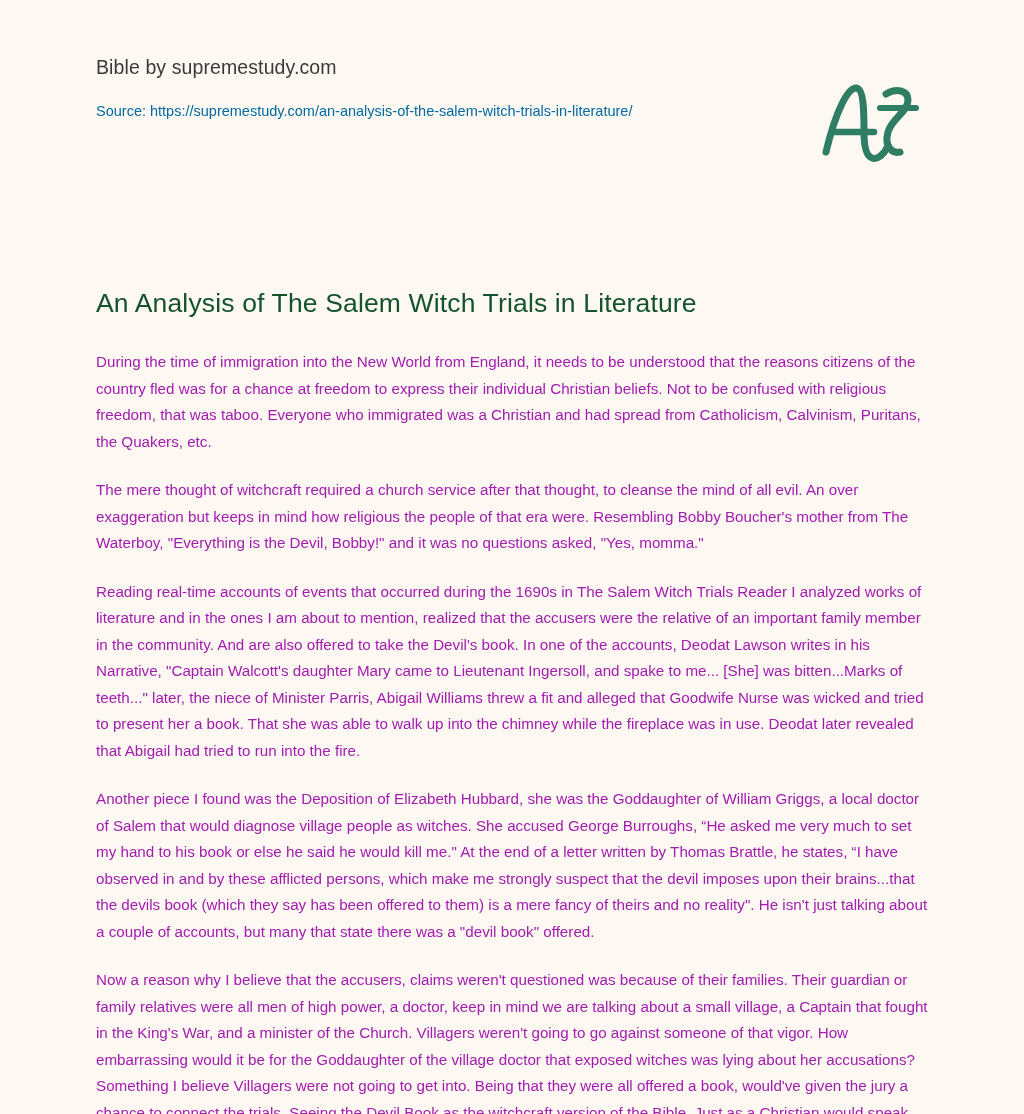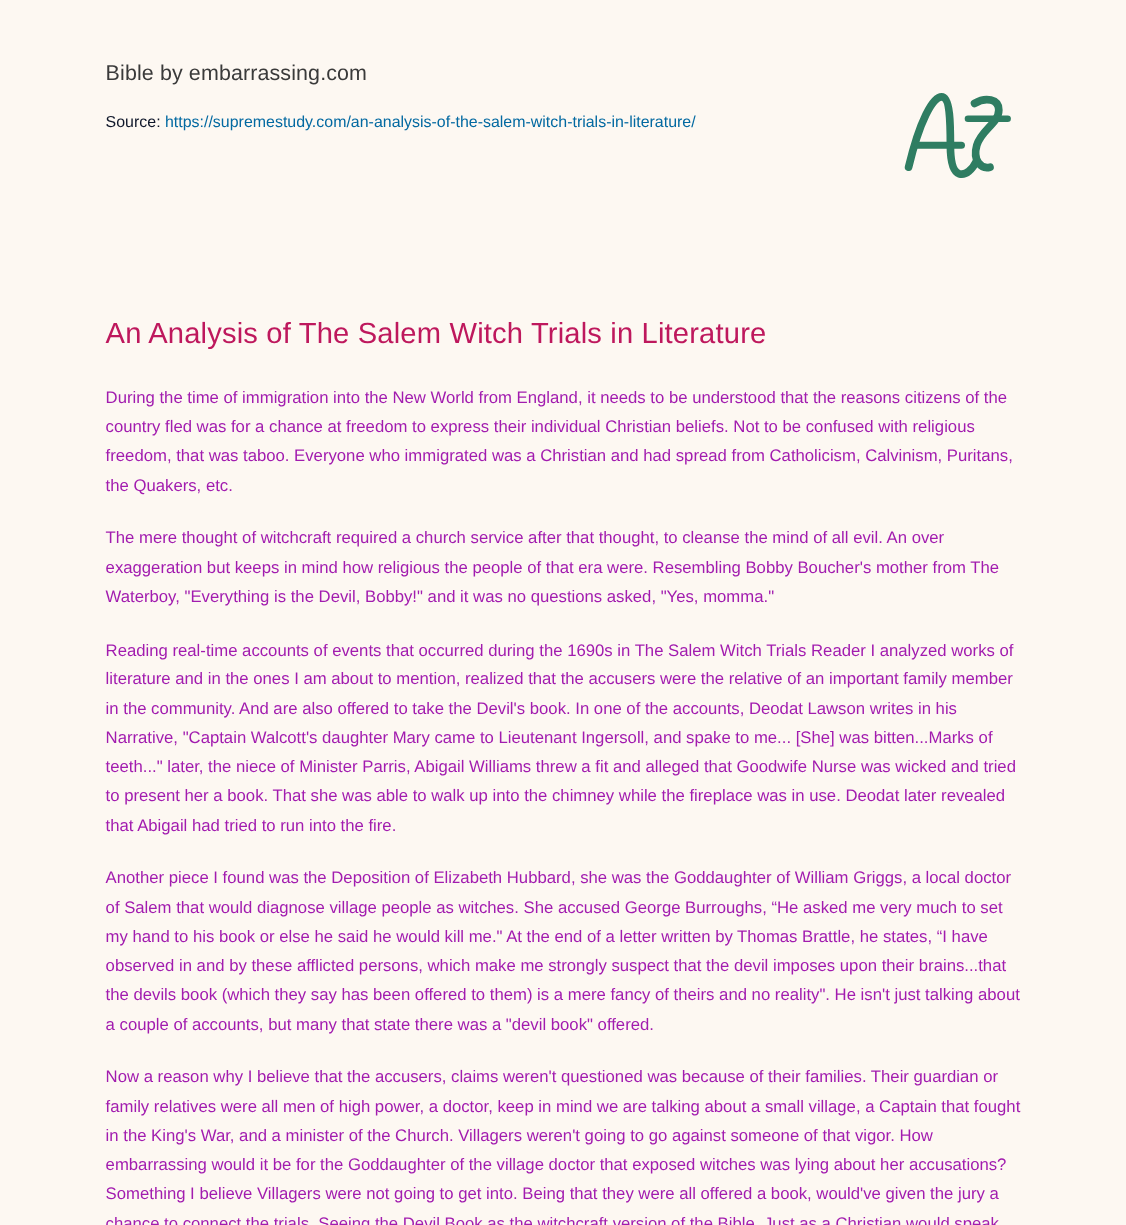--- a/index.html
+++ b/index.html
@@ -32,41 +32,41 @@
     margin: 0 0 24px 0;
   }
   .essay-by .domain {
     color: #3a3a3a;
   }
   .source-line {
     font-size: 14.5px;
     color: #4a4a4a;
   }
   .source-line .src-label {
-    color: #0f172a;
+    color: #0369a1;
   }
   .source-line .src-url {
     color: #0369a1;
     text-decoration: none;
     word-break: break-all;
   }
   .logo {
     position: absolute;
     right: 0px;
     top: 18px;
     width: 120px;
     height: 96px;
   }
   .logo svg {
     display: block;
   }
   h1.title {
     font-size: 26.5px;
     font-weight: normal;
-    color: #be185d;
+    color: #14532d;
     margin: 112px 0 30px 0;
     letter-spacing: 0.15px;
   }
   .body-copy p {
     font-size: 15.2px;
     line-height: 26.5px;
     color: #a21caf;
     margin: 0 0 22px 0;
     text-align: left;
   }
@@ -75,21 +75,21 @@
   }
 </style>
 </head>
 <body>
 
 <div class="page">
 
   <div class="header">
 
     <div class="essay-by">
-      <span>Bible by </span><span class="domain">embarrassing.com</span>
+      <span>Bible by </span><span class="domain">supremestudy.com</span>
     </div>
 
     <div class="source-line">
       <span class="src-label">Source: </span><a class="src-url" href="#">https://supremestudy.com/an-analysis-of-the-salem-witch-trials-in-literature/</a>
     </div>
 
     <div class="logo">
       <svg width="120" height="96" viewBox="0 0 120 96" fill="none" xmlns="http://www.w3.org/2000/svg">
         <path d="M18 78 C28 36, 40 14, 48 14 C56 14, 56 40, 56 58 C56 72, 58 82, 64 84 C70 86, 76 80, 80 72" stroke="#2f7d62" stroke-width="7" stroke-linecap="round" fill="none"></path>
         <path d="M26 58 L66 58" stroke="#2f7d62" stroke-width="6.5" stroke-linecap="round"></path>

